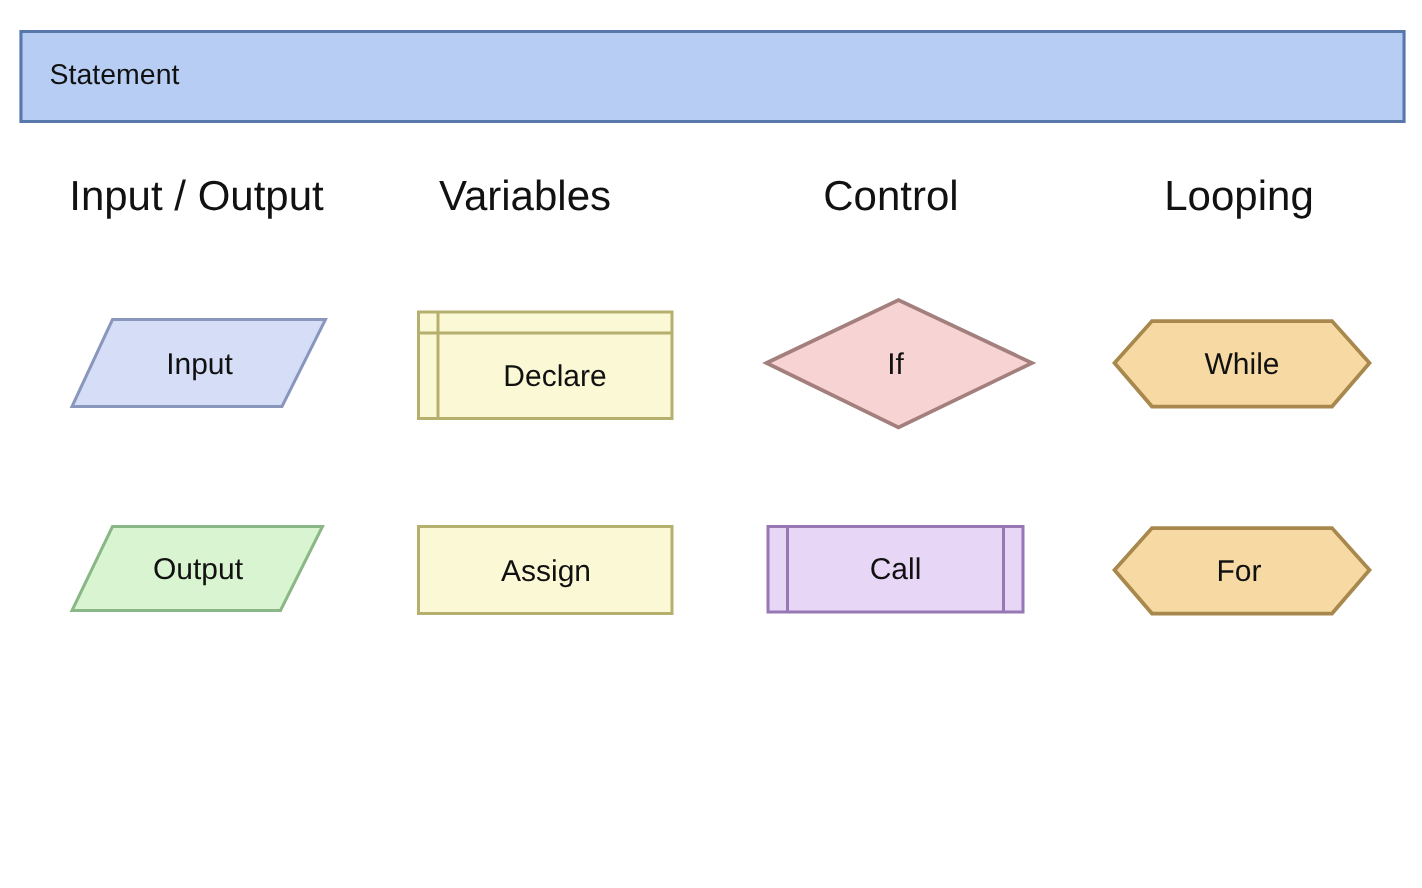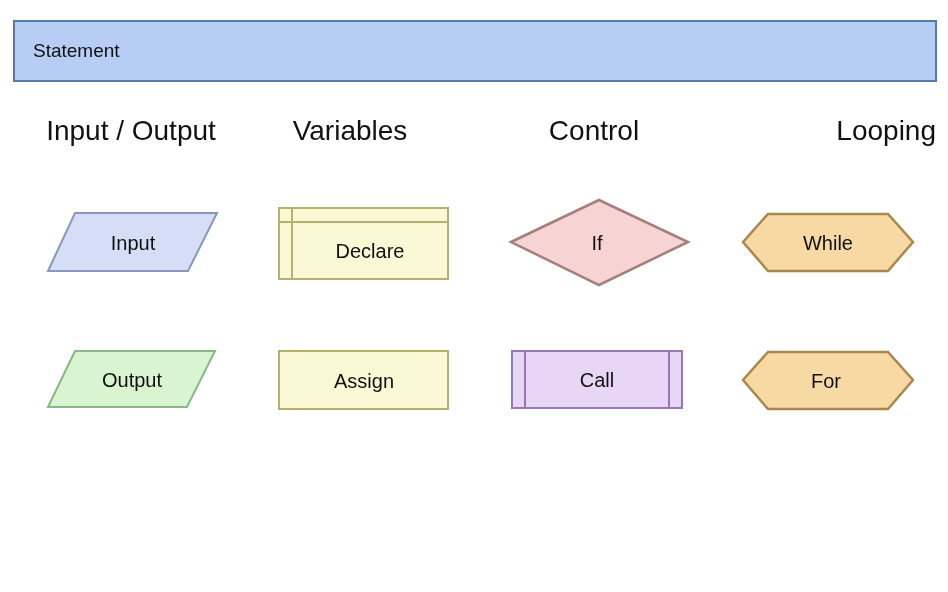--- a/index.html
+++ b/index.html
@@ -58,21 +58,21 @@
 
 <div id="stage">
 
   <div class="banner">
     <span class="banner-label">Statement</span>
   </div>
 
   <div class="col-header" style="left:21px;">Input / Output</div>
   <div class="col-header" style="left:240px;">Variables</div>
   <div class="col-header" style="left:484px;">Control</div>
-  <div class="col-header" style="left:716px;text-align:right;">Looping</div>
+  <div class="col-header" style="left:716px;">Looping</div>
 
   <svg class="shape-svg" style="left:44px; top:209px;" width="180" height="66">
     <polygon points="31,4 173,4 144,62 4,62" fill="#d5def6" stroke="#8a97bd" stroke-width="2"></polygon>
     <text x="89" y="34" text-anchor="middle" dominant-baseline="central">Input</text>
   </svg>
 
   <svg class="shape-svg" style="left:44px; top:347px;" width="180" height="64">
     <polygon points="31,4 171,4 143,60 4,60" fill="#d9f4d0" stroke="#89b786" stroke-width="2"></polygon>
     <text x="88" y="33" text-anchor="middle" dominant-baseline="central">Output</text>
   </svg>

